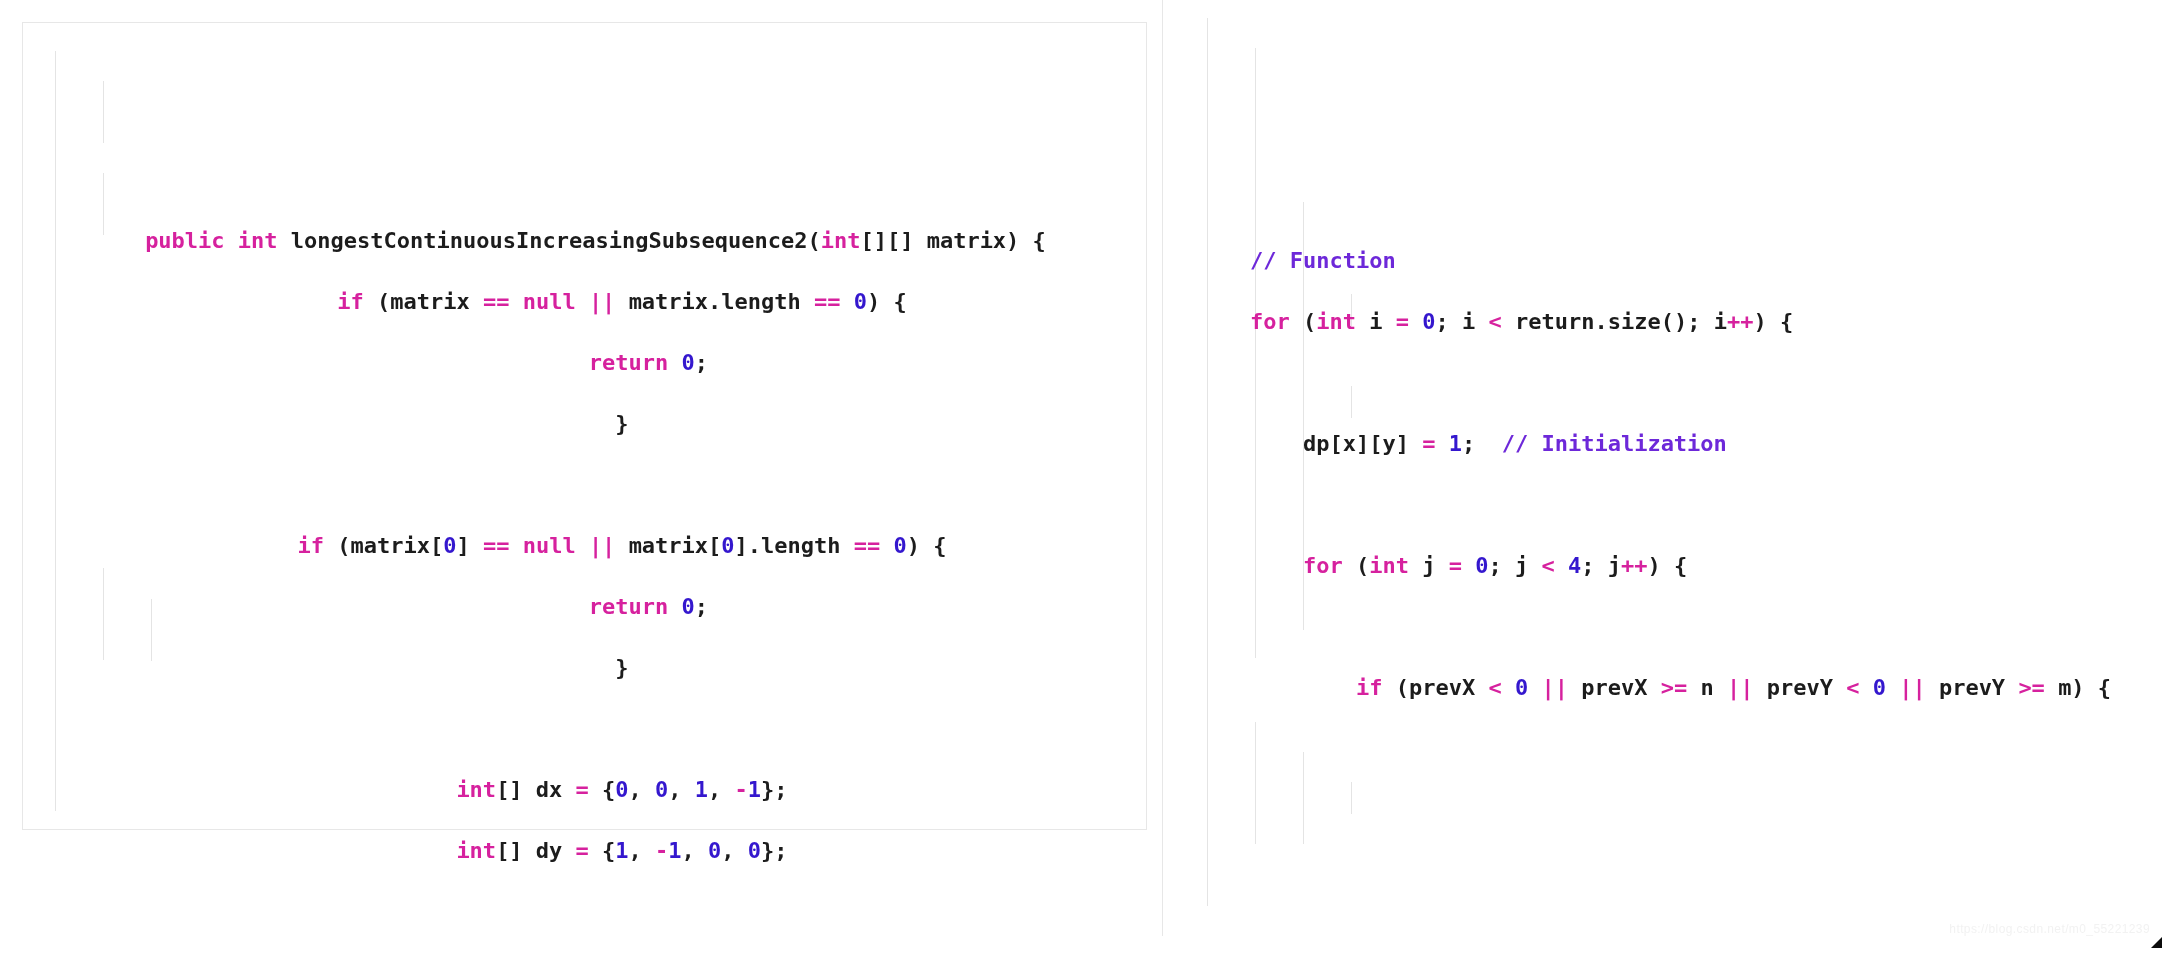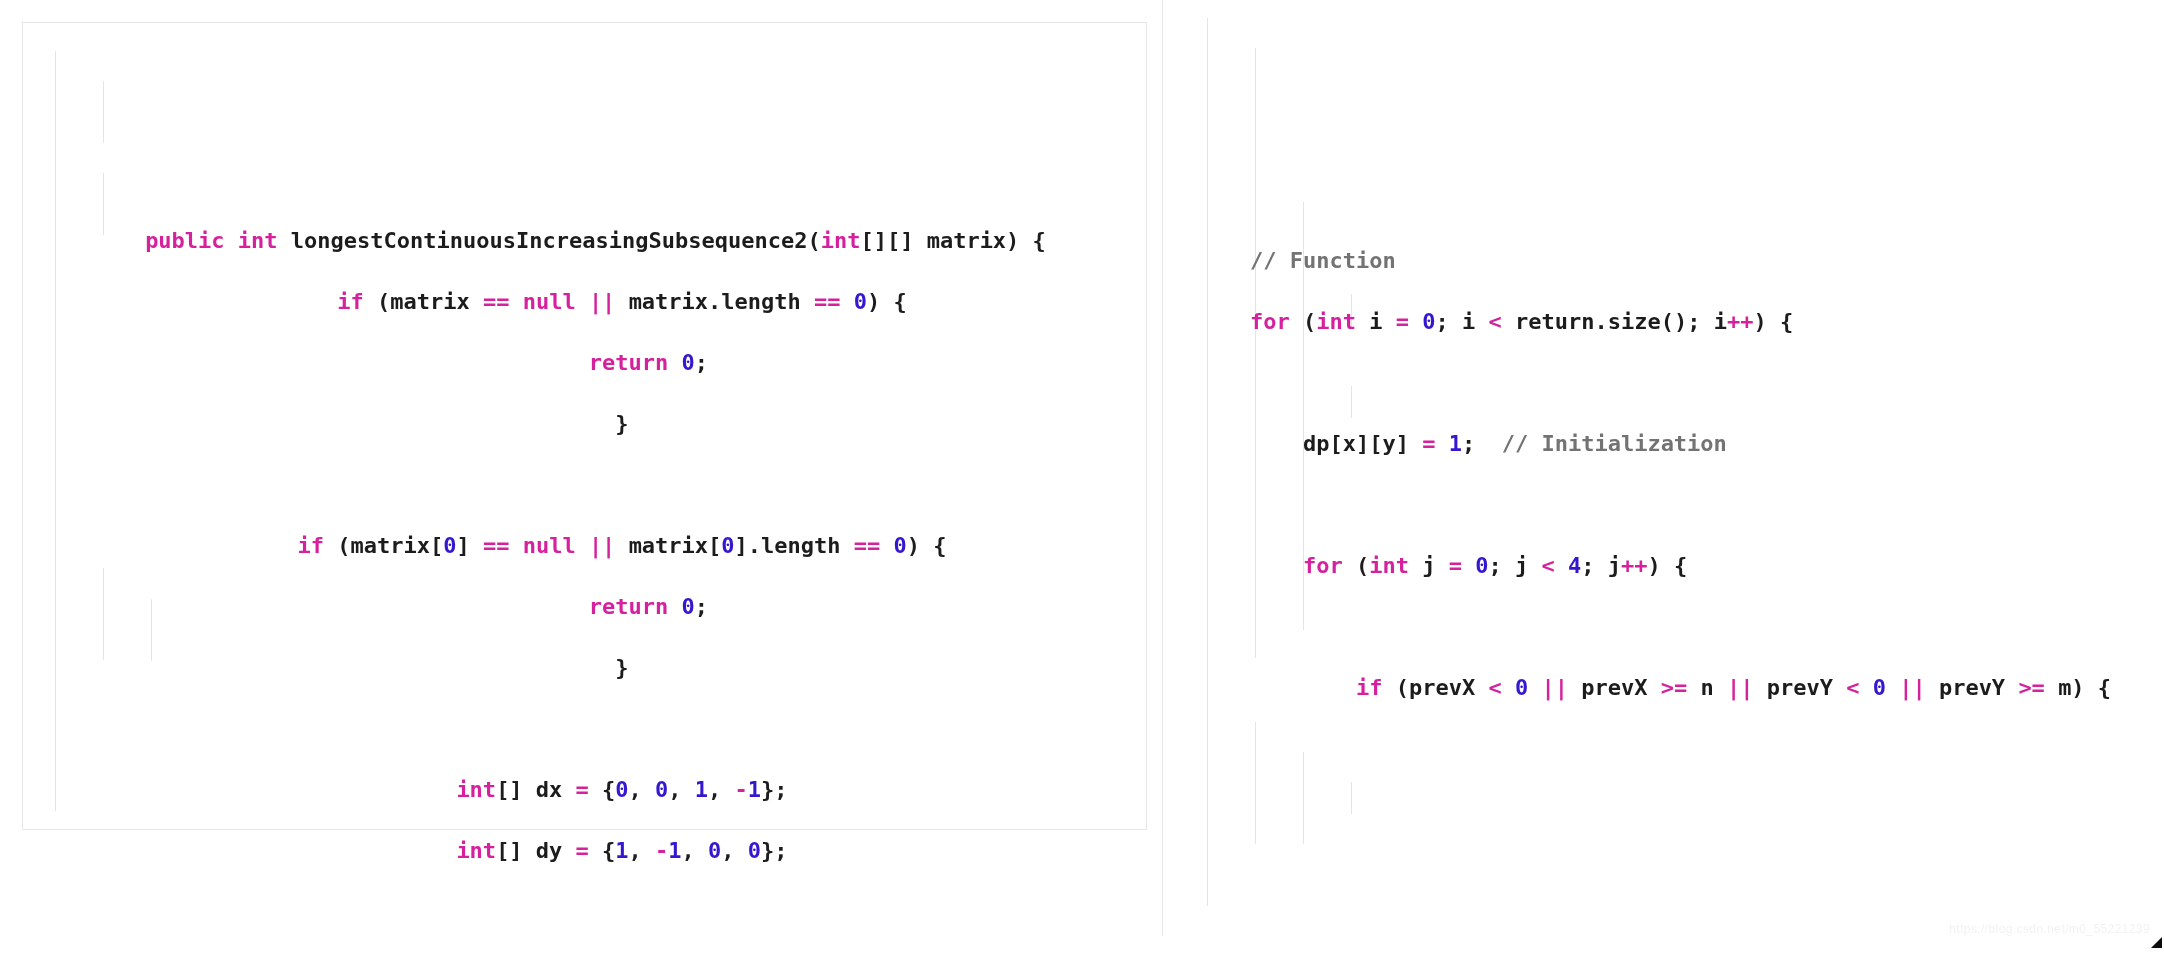--- a/index.html
+++ b/index.html
@@ -50,21 +50,21 @@
   #left-panel .code  { padding: 20px 0 0 22px; }
   #right-panel .code { padding: 10px 0 0 34px; }
 
   .ln { display: block; height: 30.5px; }
   .ln.blank { color: transparent; }
 
   
   .kw   { color: #d6219e; }          
   .num  { color: #3417ce; }          
   .op   { color: #d6219e; }          
-  .cmt  { color: #737373; }          
+  .cmt  { color: #6d28d9; }          
   .pl   { color: #1c1c1c; }
 
   
   .guide {
     position: absolute;
     width: 1px;
     background: #e4e4e4;
   }
 
   

